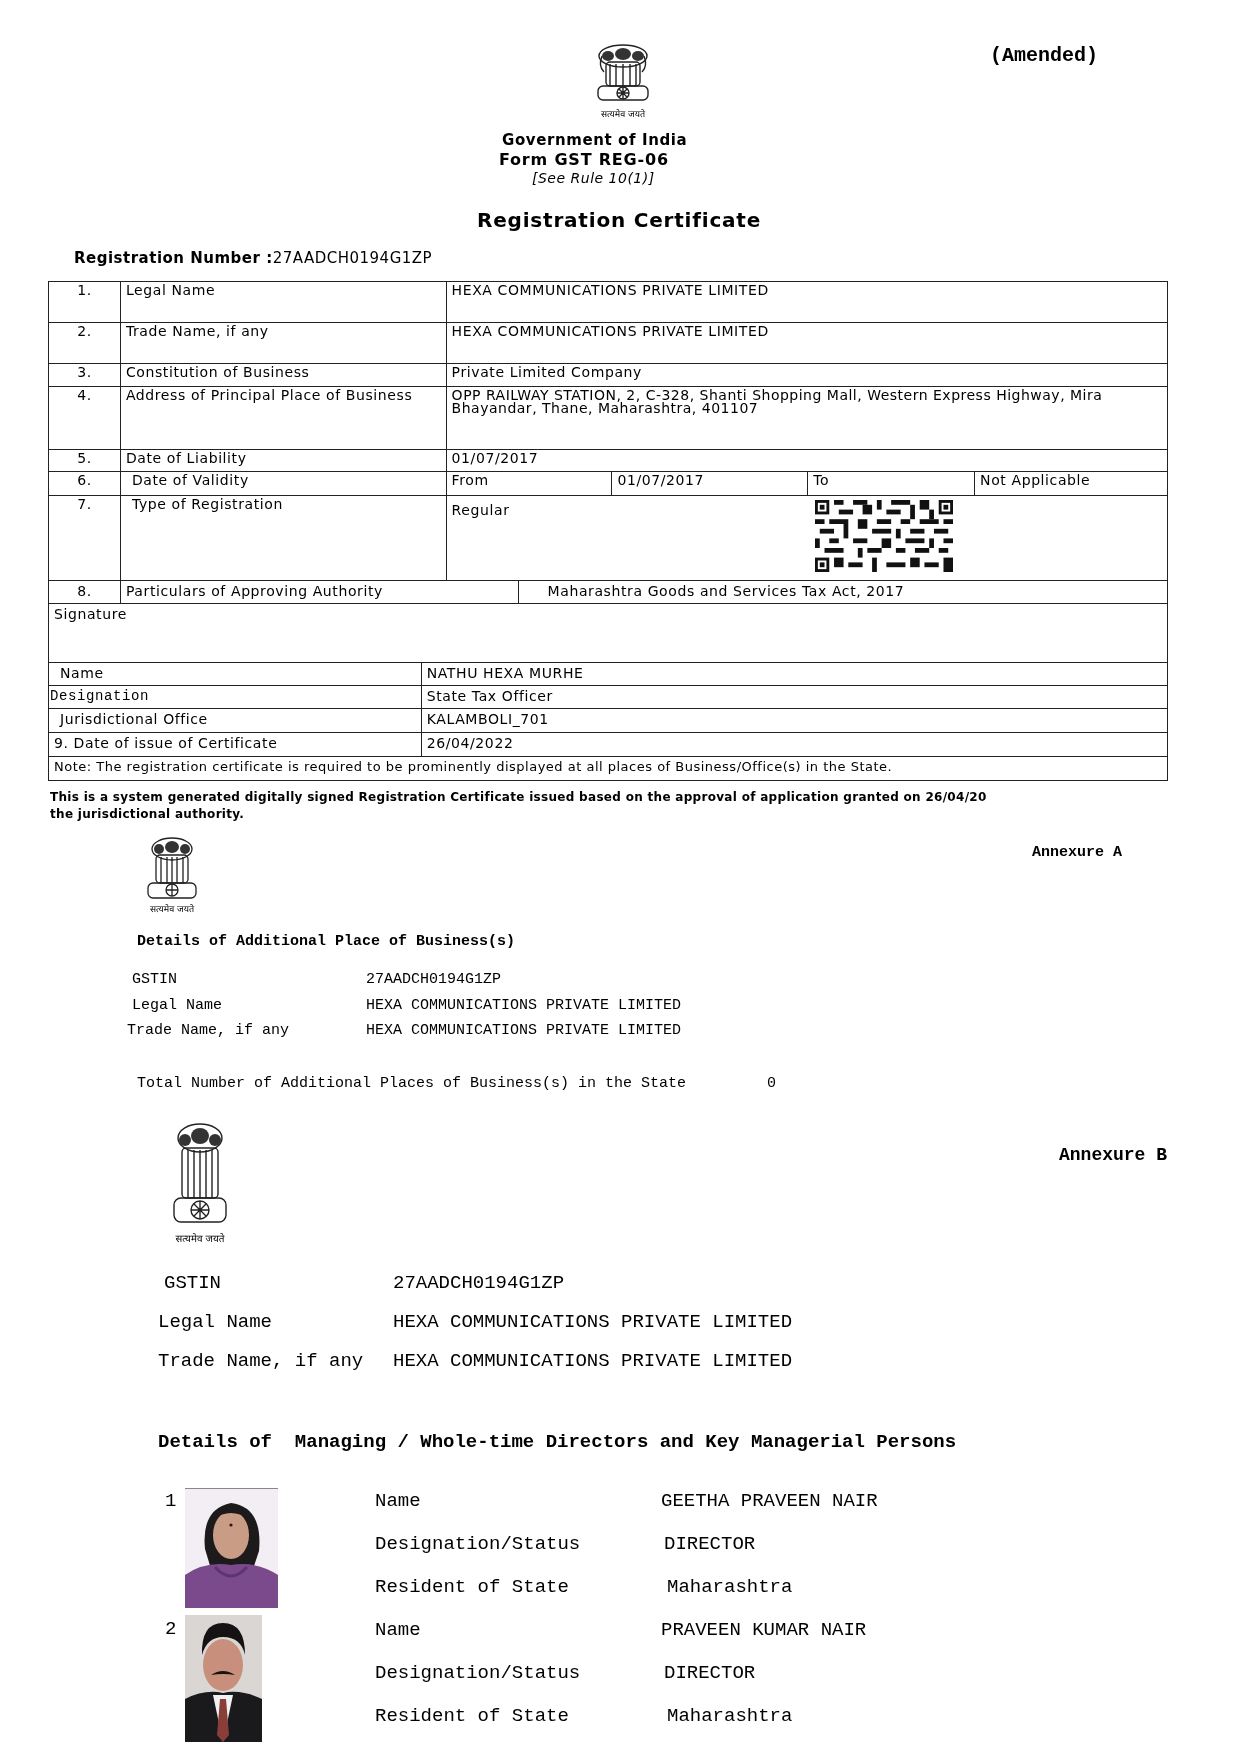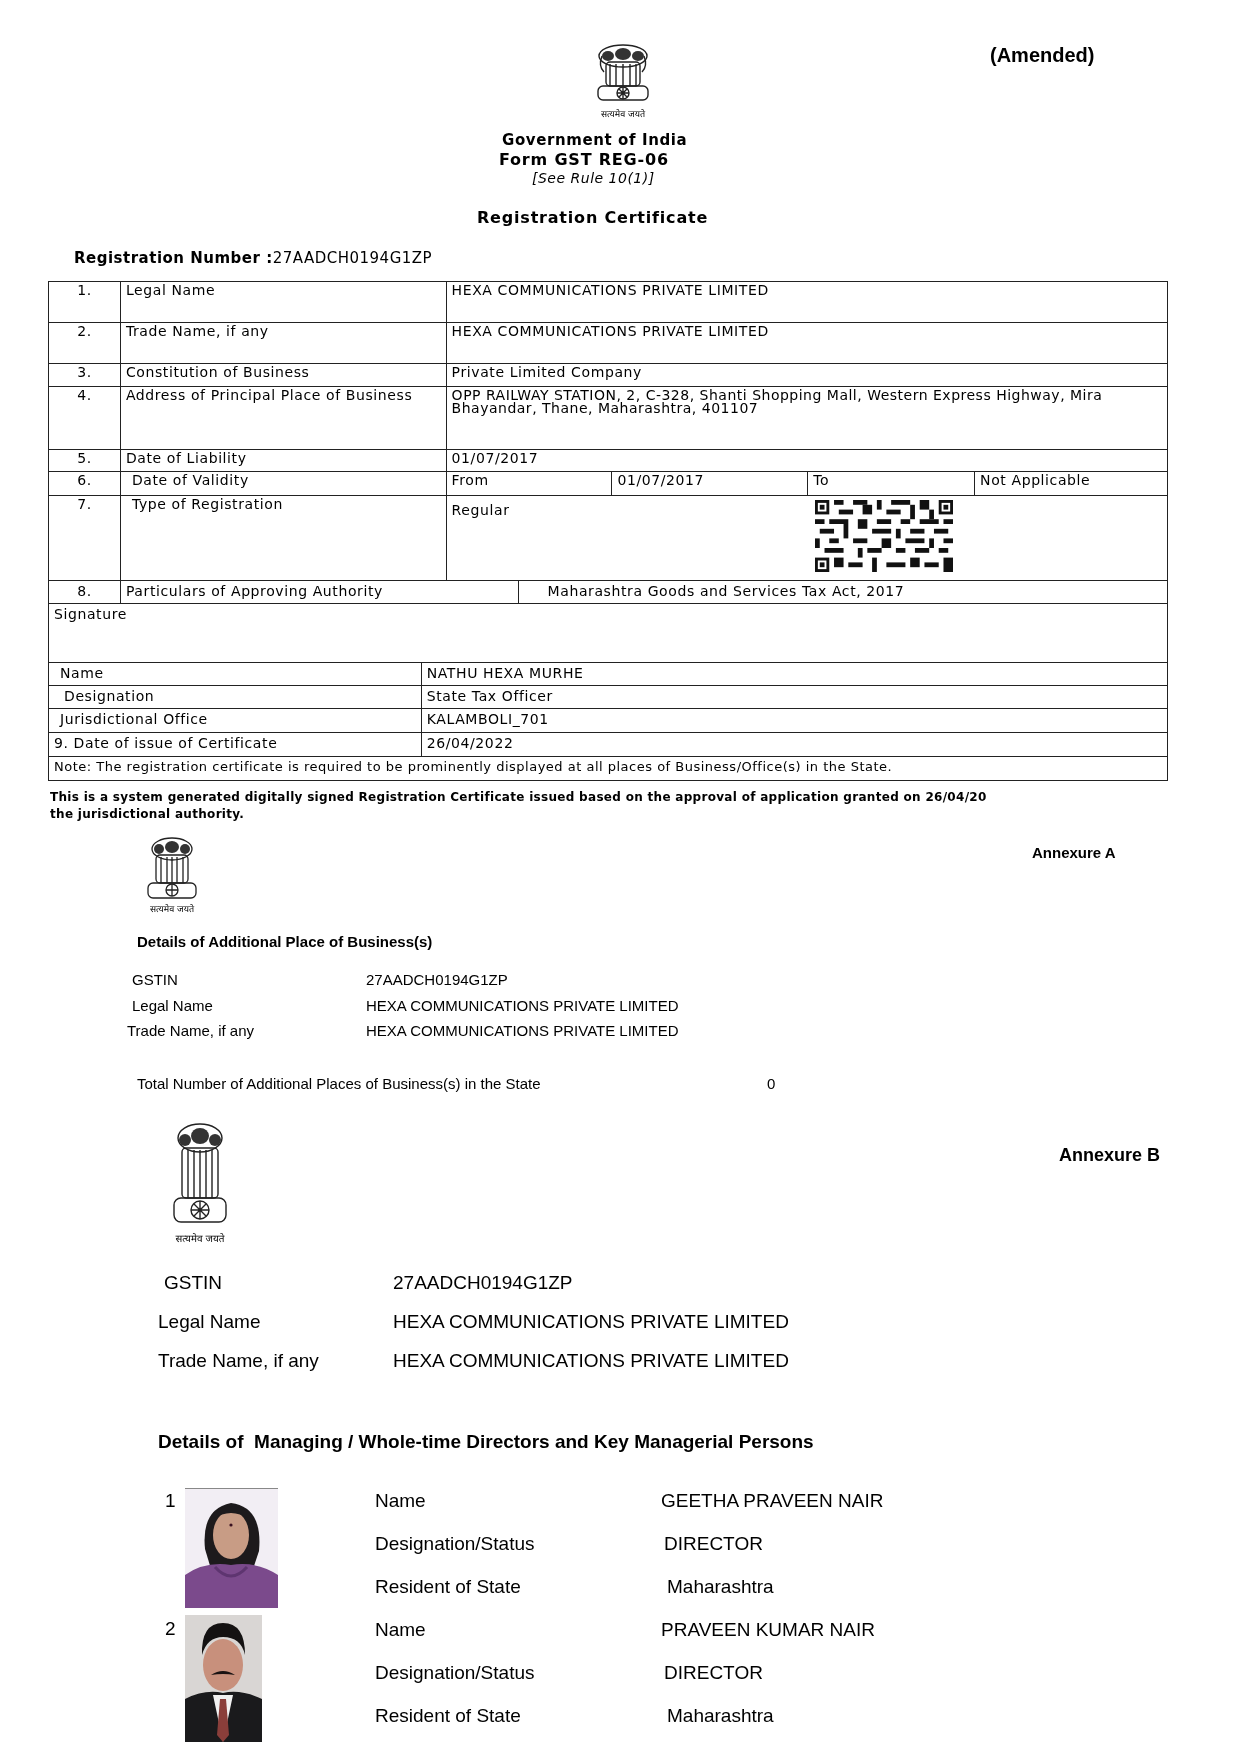--- a/index.html
+++ b/index.html
@@ -1,18 +1,18 @@
 <!DOCTYPE html>
 <html><head>
 <meta charset="utf-8">
 <style>
   html, body { margin:0; padding:0; background:#fff; }
   body { width:1241px; height:1754px; position:relative; overflow:hidden; color:#000;
          font-family:"Liberation Sans", sans-serif; }
-  .abs { position:absolute; white-space:nowrap; }
+  .abs { position:absolute; white-space:nowrap;font-family:Liberation Mono, monospace; }
   .wide { font-family:"DejaVu Sans", sans-serif; }
   .b { font-weight:bold; }
 
   
   .emblem { position:absolute; }
   .emblem svg { display:block; }
   .emblem .motto { font-family:"DejaVu Serif", serif; font-size:9px; text-align:center; margin-top:1px; }
 
   
   .cert-table { position:absolute; left:48px; top:281px; width:1120px; border-collapse:collapse;
@@ -48,21 +48,21 @@
         <ellipse cx="58" cy="14" rx="6" ry="5"></ellipse>
       </g>
   </svg>
   <div class="motto">सत्यमेव जयते</div>
 </div>
 
 <div class="abs b" style="left:990px; top:44px; font-size:20px;">(Amended)</div>
 <div class="abs b wide" style="left:502px; top:131px; font-size:15px; letter-spacing:0.6px;">Government of India</div>
 <div class="abs b wide" style="left:499px; top:150px; font-size:16px; letter-spacing:0.8px;">Form GST REG-06</div>
 <div class="abs wide" style="left:532px; top:170px; font-size:14px; font-style:italic; letter-spacing:0.5px;">[See Rule 10(1)]</div>
-<div class="abs b wide" style="left:477px; top:208px; font-size:16px; letter-spacing:0.8px;">Registration Certificate</div>
+<div class="abs b wide" style="left:477px; top:208px; font-size:20px; letter-spacing:0.8px;">Registration Certificate</div>
 
 <div class="abs wide" style="left:74px; top:249px; font-size:15px; letter-spacing:0.5px;">
   <span class="b">Registration Number :</span><span>27AADCH0194G1ZP</span>
 </div>
 
 <table class="cert-table">
   <colgroup>
       <col style="width:72px">
       <col style="width:326px">
       <col style="width:166px">
@@ -192,21 +192,21 @@
     </colgroup>
   <tbody>
       <tr style="height:59px;margin-top:40px;">
     <td colspan="2">Signature</td>
   </tr>
   <tr style="height:23px;">
     <td style="padding-left:11px;">Name</td>
     <td>NATHU HEXA MURHE</td>
   </tr>
   <tr style="height:23px;">
-    <td style="padding-left:15px;">Designation</td>
+    <td style="padding-left:1px;font-family:Liberation Mono, monospace;">Designation</td>
     <td>State Tax Officer</td>
   </tr>
   <tr style="height:24px;">
     <td style="padding-left:11px;">Jurisdictional Office</td>
     <td>KALAMBOLI_701</td>
   </tr>
   <tr style="height:24px;">
     <td>9. Date of issue of Certificate</td>
     <td>26/04/2022</td>
   </tr>

